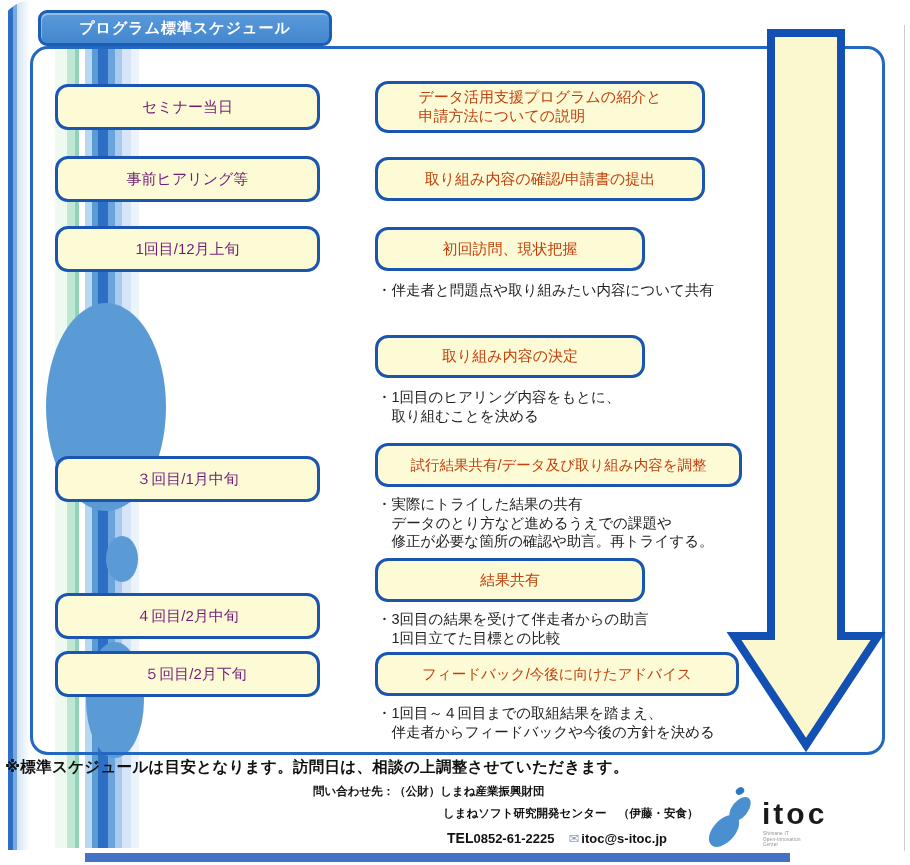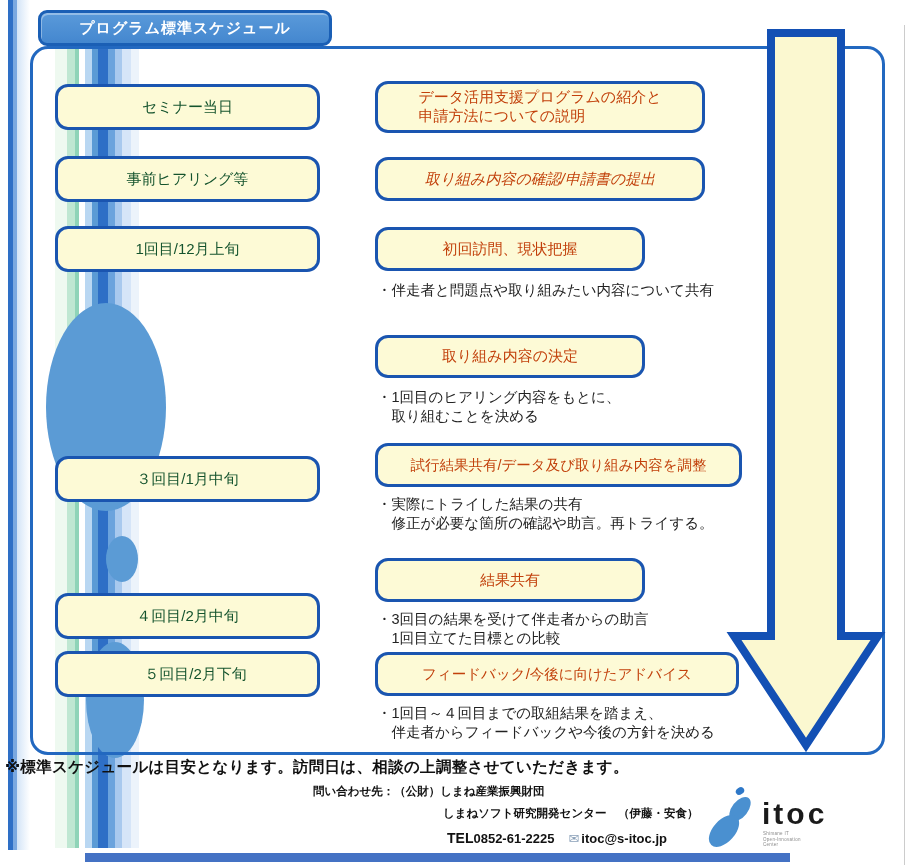--- a/index.html
+++ b/index.html
@@ -5,20 +5,21 @@
   html,body{margin:0;padding:0;}
   body{
     font-family:"Liberation Sans","DejaVu Sans",sans-serif;
     background:#ffffff;
   }
   .page{
     position:relative;
     width:910px;height:865px;
     background:#ffffff;
     overflow:hidden;
+    border-radius:32px;
   }
   
   .stripe{position:absolute;top:0;}
   .ellipse{position:absolute;background:#5b9bd5;border-radius:50%;}
   
   .frame{
     position:absolute;left:30px;top:46px;width:849px;height:703px;
     border:3px solid #2268c0;border-radius:18px;
     z-index:3;background:transparent;
   }
@@ -36,21 +37,21 @@
   .ybox{
     position:absolute;
     background:#fdfad6;
     border:3px solid #1a55b0;
     border-radius:13px;
     display:flex;align-items:center;justify-content:center;
     z-index:5;
     box-sizing:border-box;
   }
   .step-box{left:55px;width:265px;height:46px;}
-  .step-box span{color:#14532d;font-size:15px;font-weight:500;}
+  .step-box span{color:#701a75;font-size:15px;font-weight:500;}
   .detail-box{left:375px;}
   .detail-box span{color:#c2410c;font-size:15px;white-space:pre-line;line-height:1.25;}
   .detail-left span{text-align:left;}
   
   .notes{
     position:absolute;left:377px;z-index:5;
     color:#222222;font-size:14.5px;line-height:18.5px;
   }
   .notes div{white-space:pre;}
   
@@ -124,21 +125,21 @@
     <span>セミナー当日</span>
   </div>
   <div class="ybox detail-box detail-left" style="top:81px;width:330px;height:52px;">
     <span style="text-align:left;">データ活用支援プログラムの紹介と
 申請方法についての説明</span>
   </div>
 
   <div class="ybox step-box" style="top:156px;">
     <span>事前ヒアリング等</span>
   </div>
-  <div class="ybox detail-box" style="top:157px;width:330px;height:44px;font-style:italic;">
+  <div class="ybox detail-box" style="top:157px;width:330px;height:44px;">
     <span>取り組み内容の確認/申請書の提出</span>
   </div>
 
   <div class="ybox step-box" style="top:226px;">
     <span>1回目/12月上旬</span>
   </div>
   <div class="ybox detail-box" style="top:227px;width:270px;height:44px;">
     <span>初回訪問、現状把握</span>
   </div>
   <div class="notes" style="top:281px;">
@@ -154,20 +155,21 @@
   </div>
 
   <div class="ybox step-box" style="top:456px;text-align:center;">
     <span>３回目/1月中旬</span>
   </div>
   <div class="ybox detail-box" style="top:443px;width:367px;height:44px;">
     <span style="font-size:14.5px;">試行結果共有/データ及び取り組み内容を調整</span>
   </div>
   <div class="notes" style="top:495px;">
     <div>・実際にトライした結果の共有</div>
+    <div>　データのとり方など進めるうえでの課題や</div>
     <div>　修正が必要な箇所の確認や助言。再トライする。</div>
   </div>
 
   <div class="ybox step-box" style="top:557px;margin-top:36px;">
     <span>４回目/2月中旬</span>
   </div>
   <div class="ybox detail-box" style="top:558px;width:270px;height:44px;">
     <span>結果共有</span>
   </div>
   <div class="notes" style="top:610px;">

